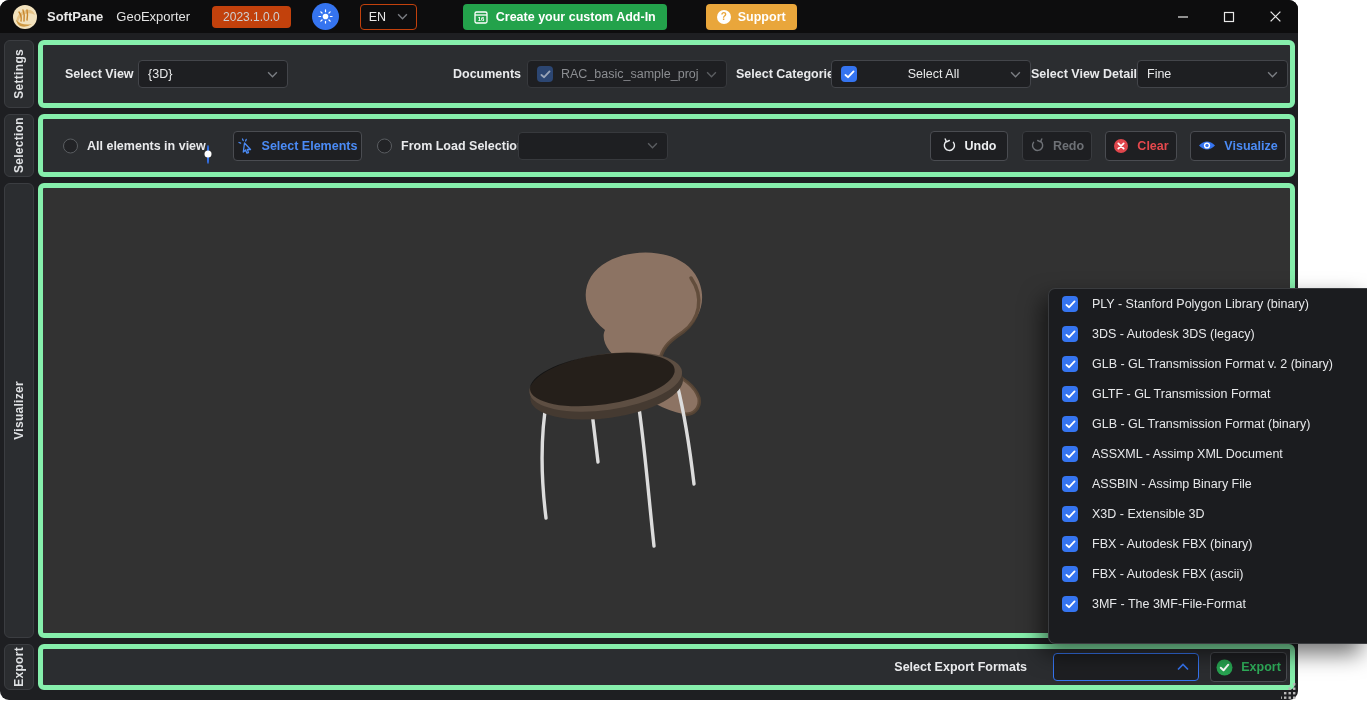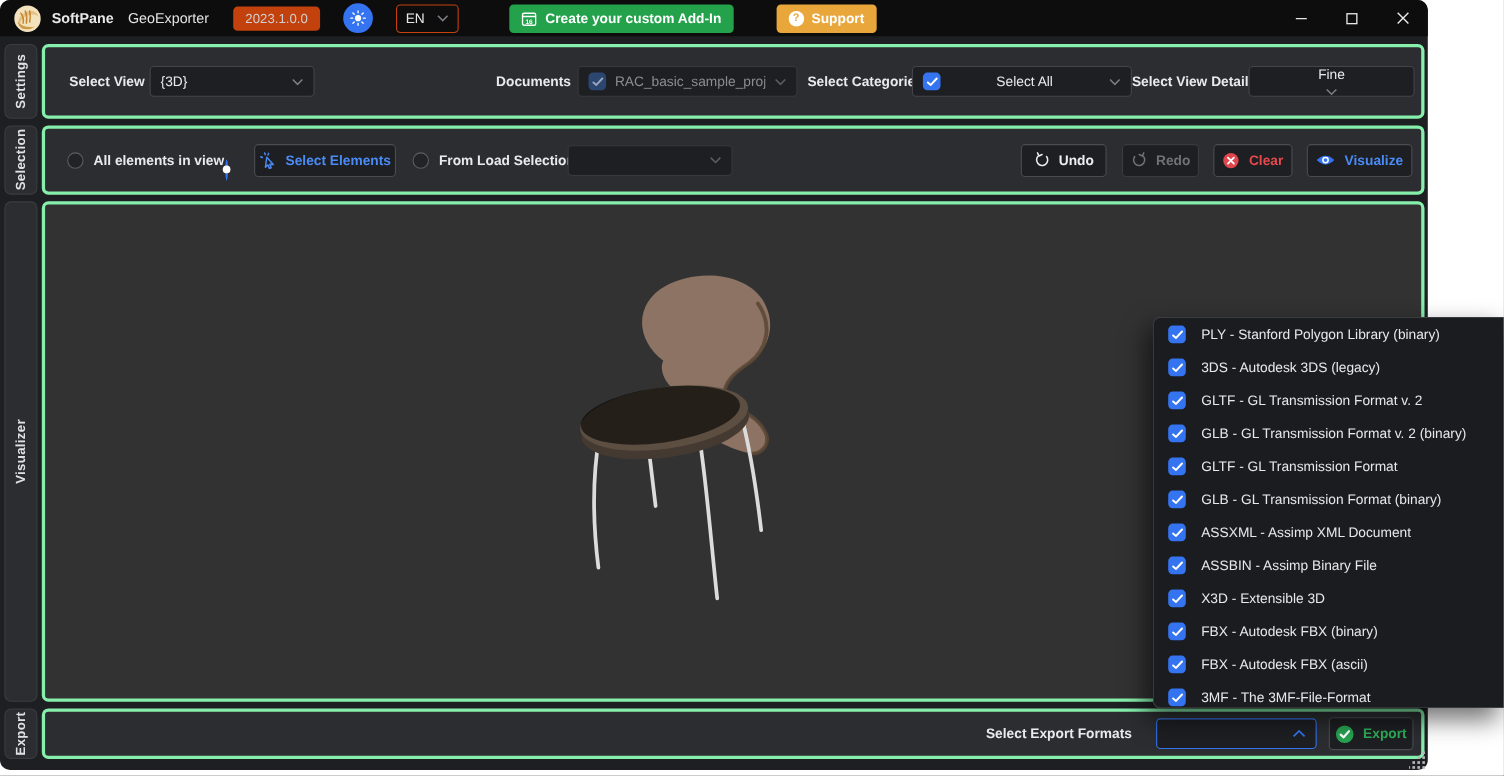--- a/index.html
+++ b/index.html
@@ -37,21 +37,21 @@
 
   
   .vtab { position:absolute; left:4px; width:30px; background:#2b2d30;
           border:1px solid #3b3d41; border-radius:6px;
           display:flex; align-items:center; justify-content:center; }
   .vtab span { writing-mode:vertical-rl; transform:rotate(180deg);
                font-size:12px; font-weight:600; color:#dfe1e3; letter-spacing:.3px; }
 
   
   .panel { position:absolute; left:38px; width:1257px; background:#2b2d30;
-           border:3px solid #86efac; border-radius:6px; }
+           border:5px solid #86efac; border-radius:6px; }
   .panel .abs { position:absolute; top:50%; transform:translateY(-50%); }
   .field-label { font-size:12.5px; font-weight:600; color:#e9eaec; white-space:nowrap; }
 
   .combo { display:flex; align-items:center; background:#1e1f22; border:1px solid #43454a;
            border-radius:4px; height:28px; padding:0 9px; gap:8px;
            font-size:12.5px; color:#e8e9ea; }
   .combo .val { flex:1; white-space:nowrap; overflow:hidden; }
   .combo.disabled { border-color:#37393d; color:#8b8d91; }
   .combo.open { border-color:#3574f0; }
 
@@ -196,21 +196,21 @@
             <path d="M1.5 5.5 L4.5 8 L10.5 1.5" fill="none" stroke="#fff" stroke-width="2" stroke-linecap="round" stroke-linejoin="round"></path>
           </svg>
       </span>
       <span class="val" style="text-align:center;">Select All</span>
       <svg width="11" height="7" viewBox="0 0 12 8">
           <path d="M1 1.5 L6 6.5 L11 1.5" fill="none" stroke="#7b7e83" stroke-width="1.6"></path>
         </svg>
     </div>
 
     <span class="abs field-label" style="left:988px;">Select View Detail</span>
-    <div class="abs combo" style="left:1094px; width:151px;flex-direction:column;">
+    <div class="abs combo" style="left:1094px; width:151px;">
       <span class="val">Fine</span>
       <svg width="11" height="7" viewBox="0 0 12 8">
           <path d="M1 1.5 L6 6.5 L11 1.5" fill="none" stroke="#7b7e83" stroke-width="1.6"></path>
         </svg>
     </div>
   </div>
 
   <div class="panel" style="top:114px; height:63px;">
     <span class="abs radio" style="left:20px;"></span>
     <span class="abs field-label" style="left:44px;">All elements in view</span>
@@ -340,28 +340,20 @@
 
     <div class="fmt-row">
       <span class="checkbox">
         <svg width="11" height="9" viewBox="0 0 12 10">
           <path d="M1.5 5.5 L4.5 8 L10.5 1.5" fill="none" stroke="#fff" stroke-width="2" stroke-linecap="round" stroke-linejoin="round"></path>
         </svg>
       </span>
       <span>3DS - Autodesk 3DS (legacy)</span>
     </div>
 
-    <div class="fmt-row">
-      <span class="checkbox">
-        <svg width="11" height="9" viewBox="0 0 12 10">
-          <path d="M1.5 5.5 L4.5 8 L10.5 1.5" fill="none" stroke="#fff" stroke-width="2" stroke-linecap="round" stroke-linejoin="round"></path>
-        </svg>
-      </span>
-      <span>GLTF - GL Transmission Format v. 2</span>
-    </div>
 
     <div class="fmt-row">
       <span class="checkbox">
         <svg width="11" height="9" viewBox="0 0 12 10">
           <path d="M1.5 5.5 L4.5 8 L10.5 1.5" fill="none" stroke="#fff" stroke-width="2" stroke-linecap="round" stroke-linejoin="round"></path>
         </svg>
       </span>
       <span>GLB - GL Transmission Format v. 2 (binary)</span>
     </div>
 

